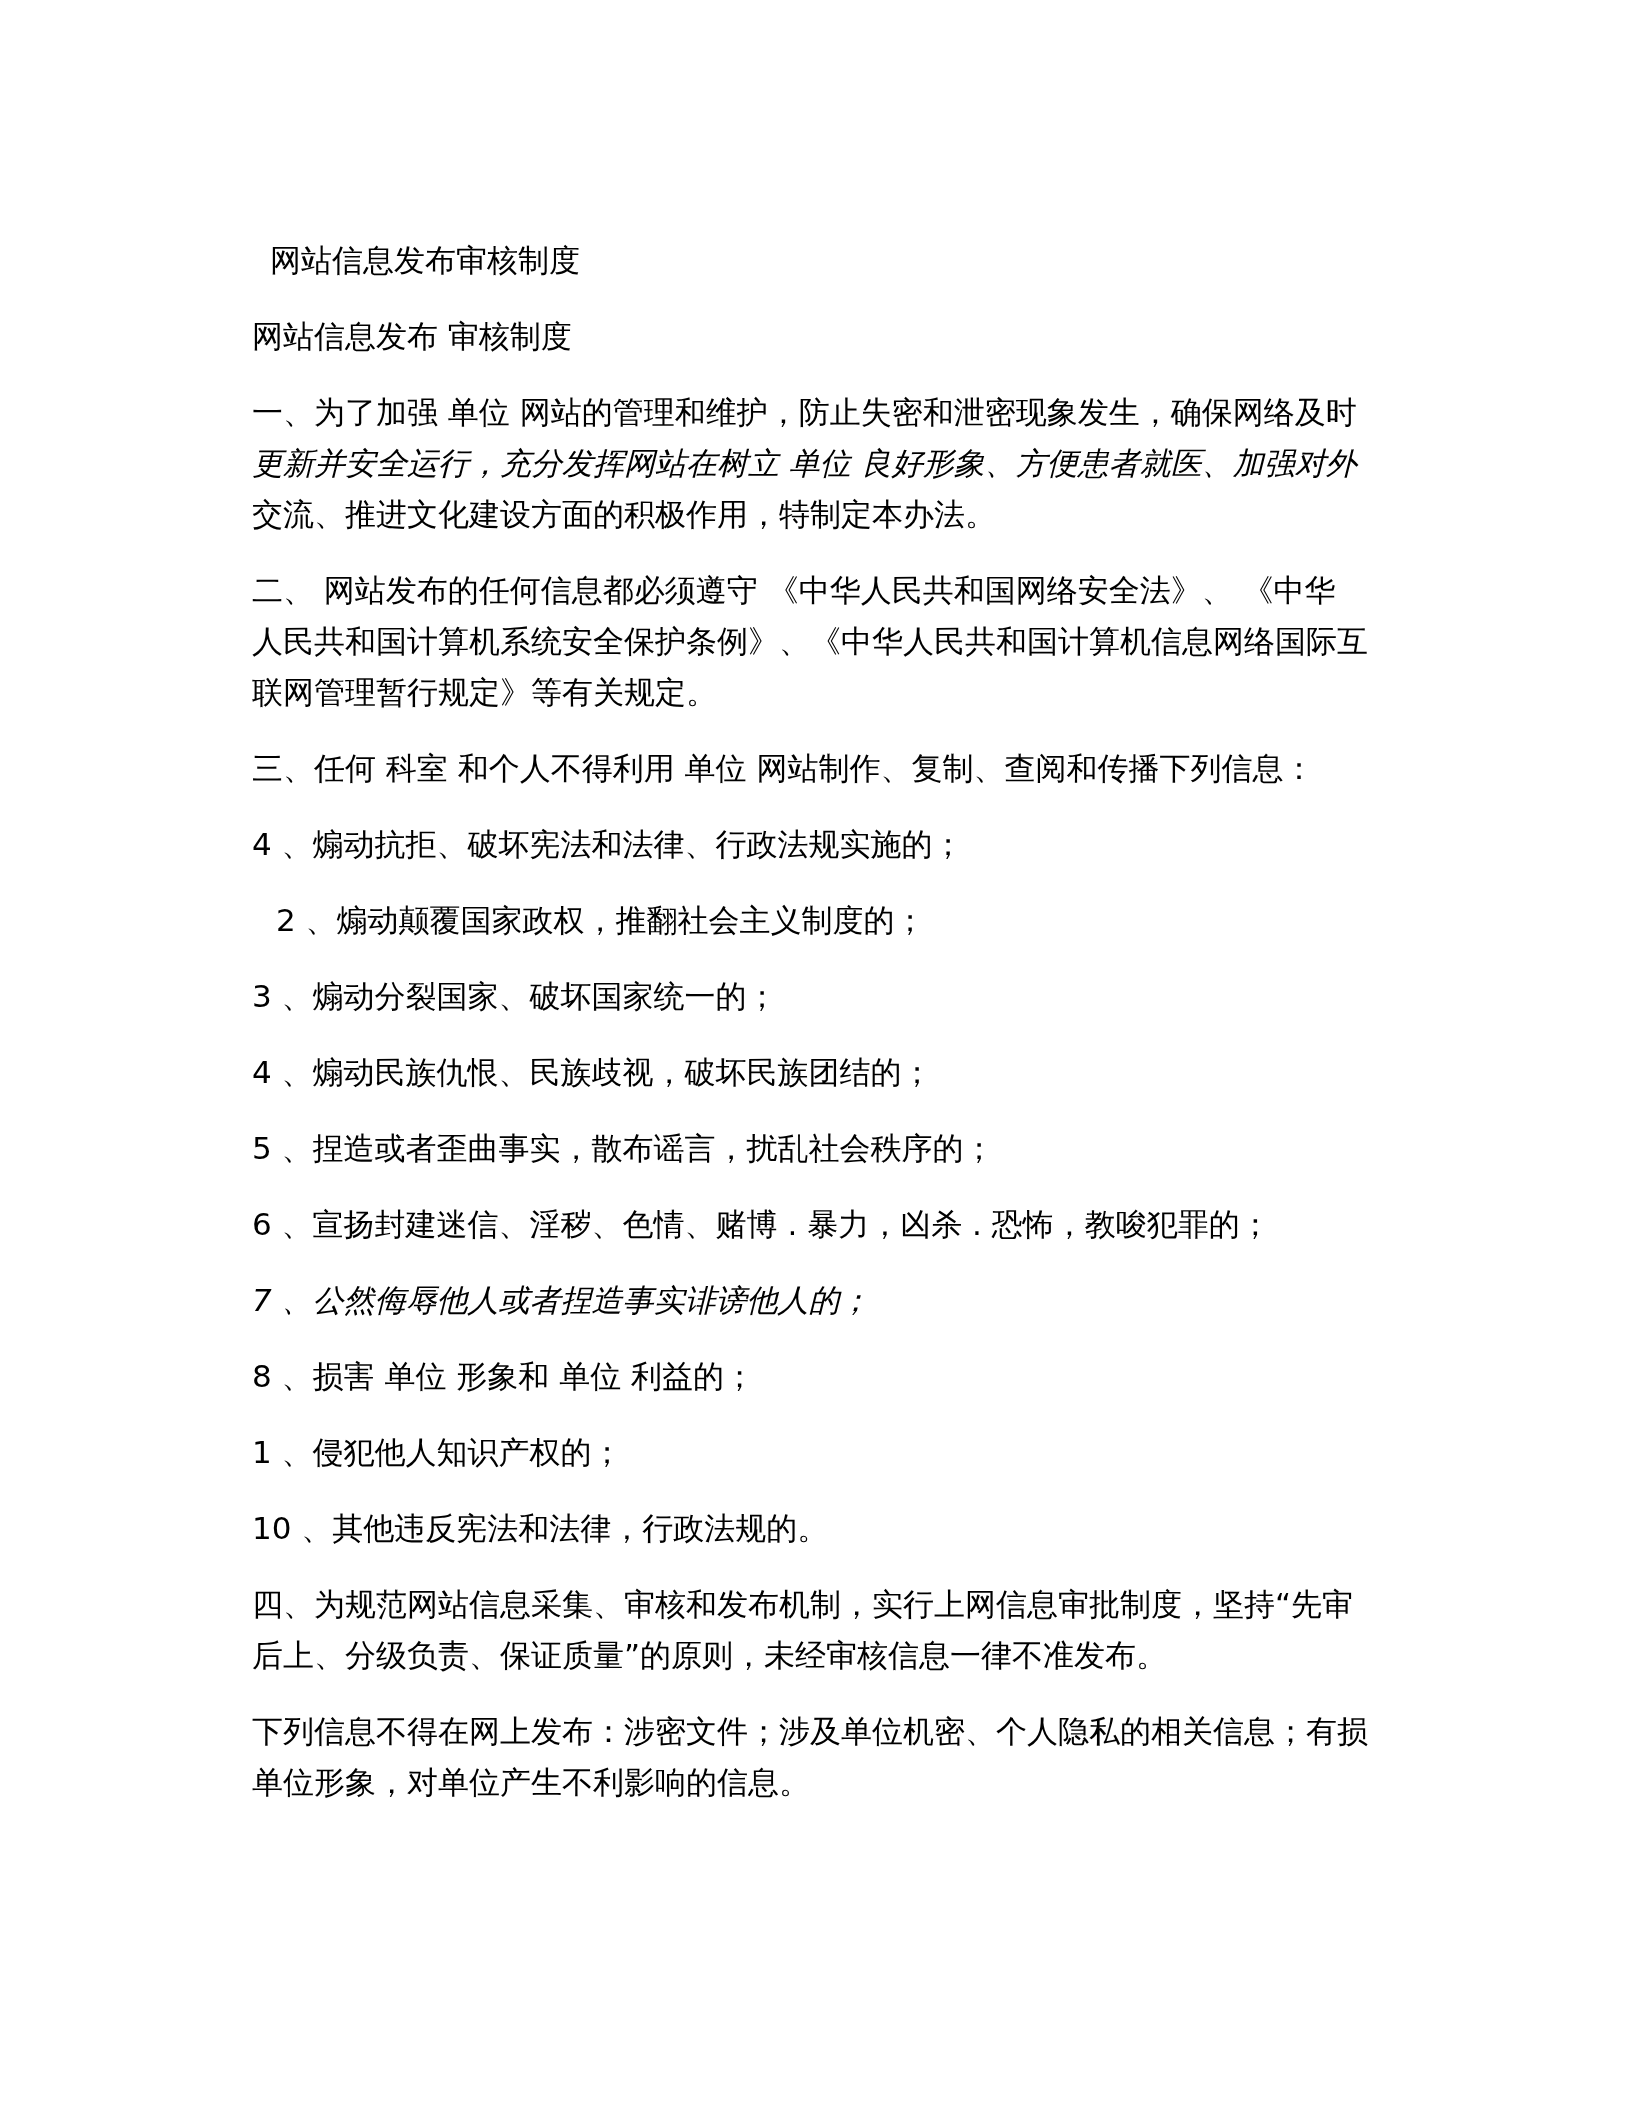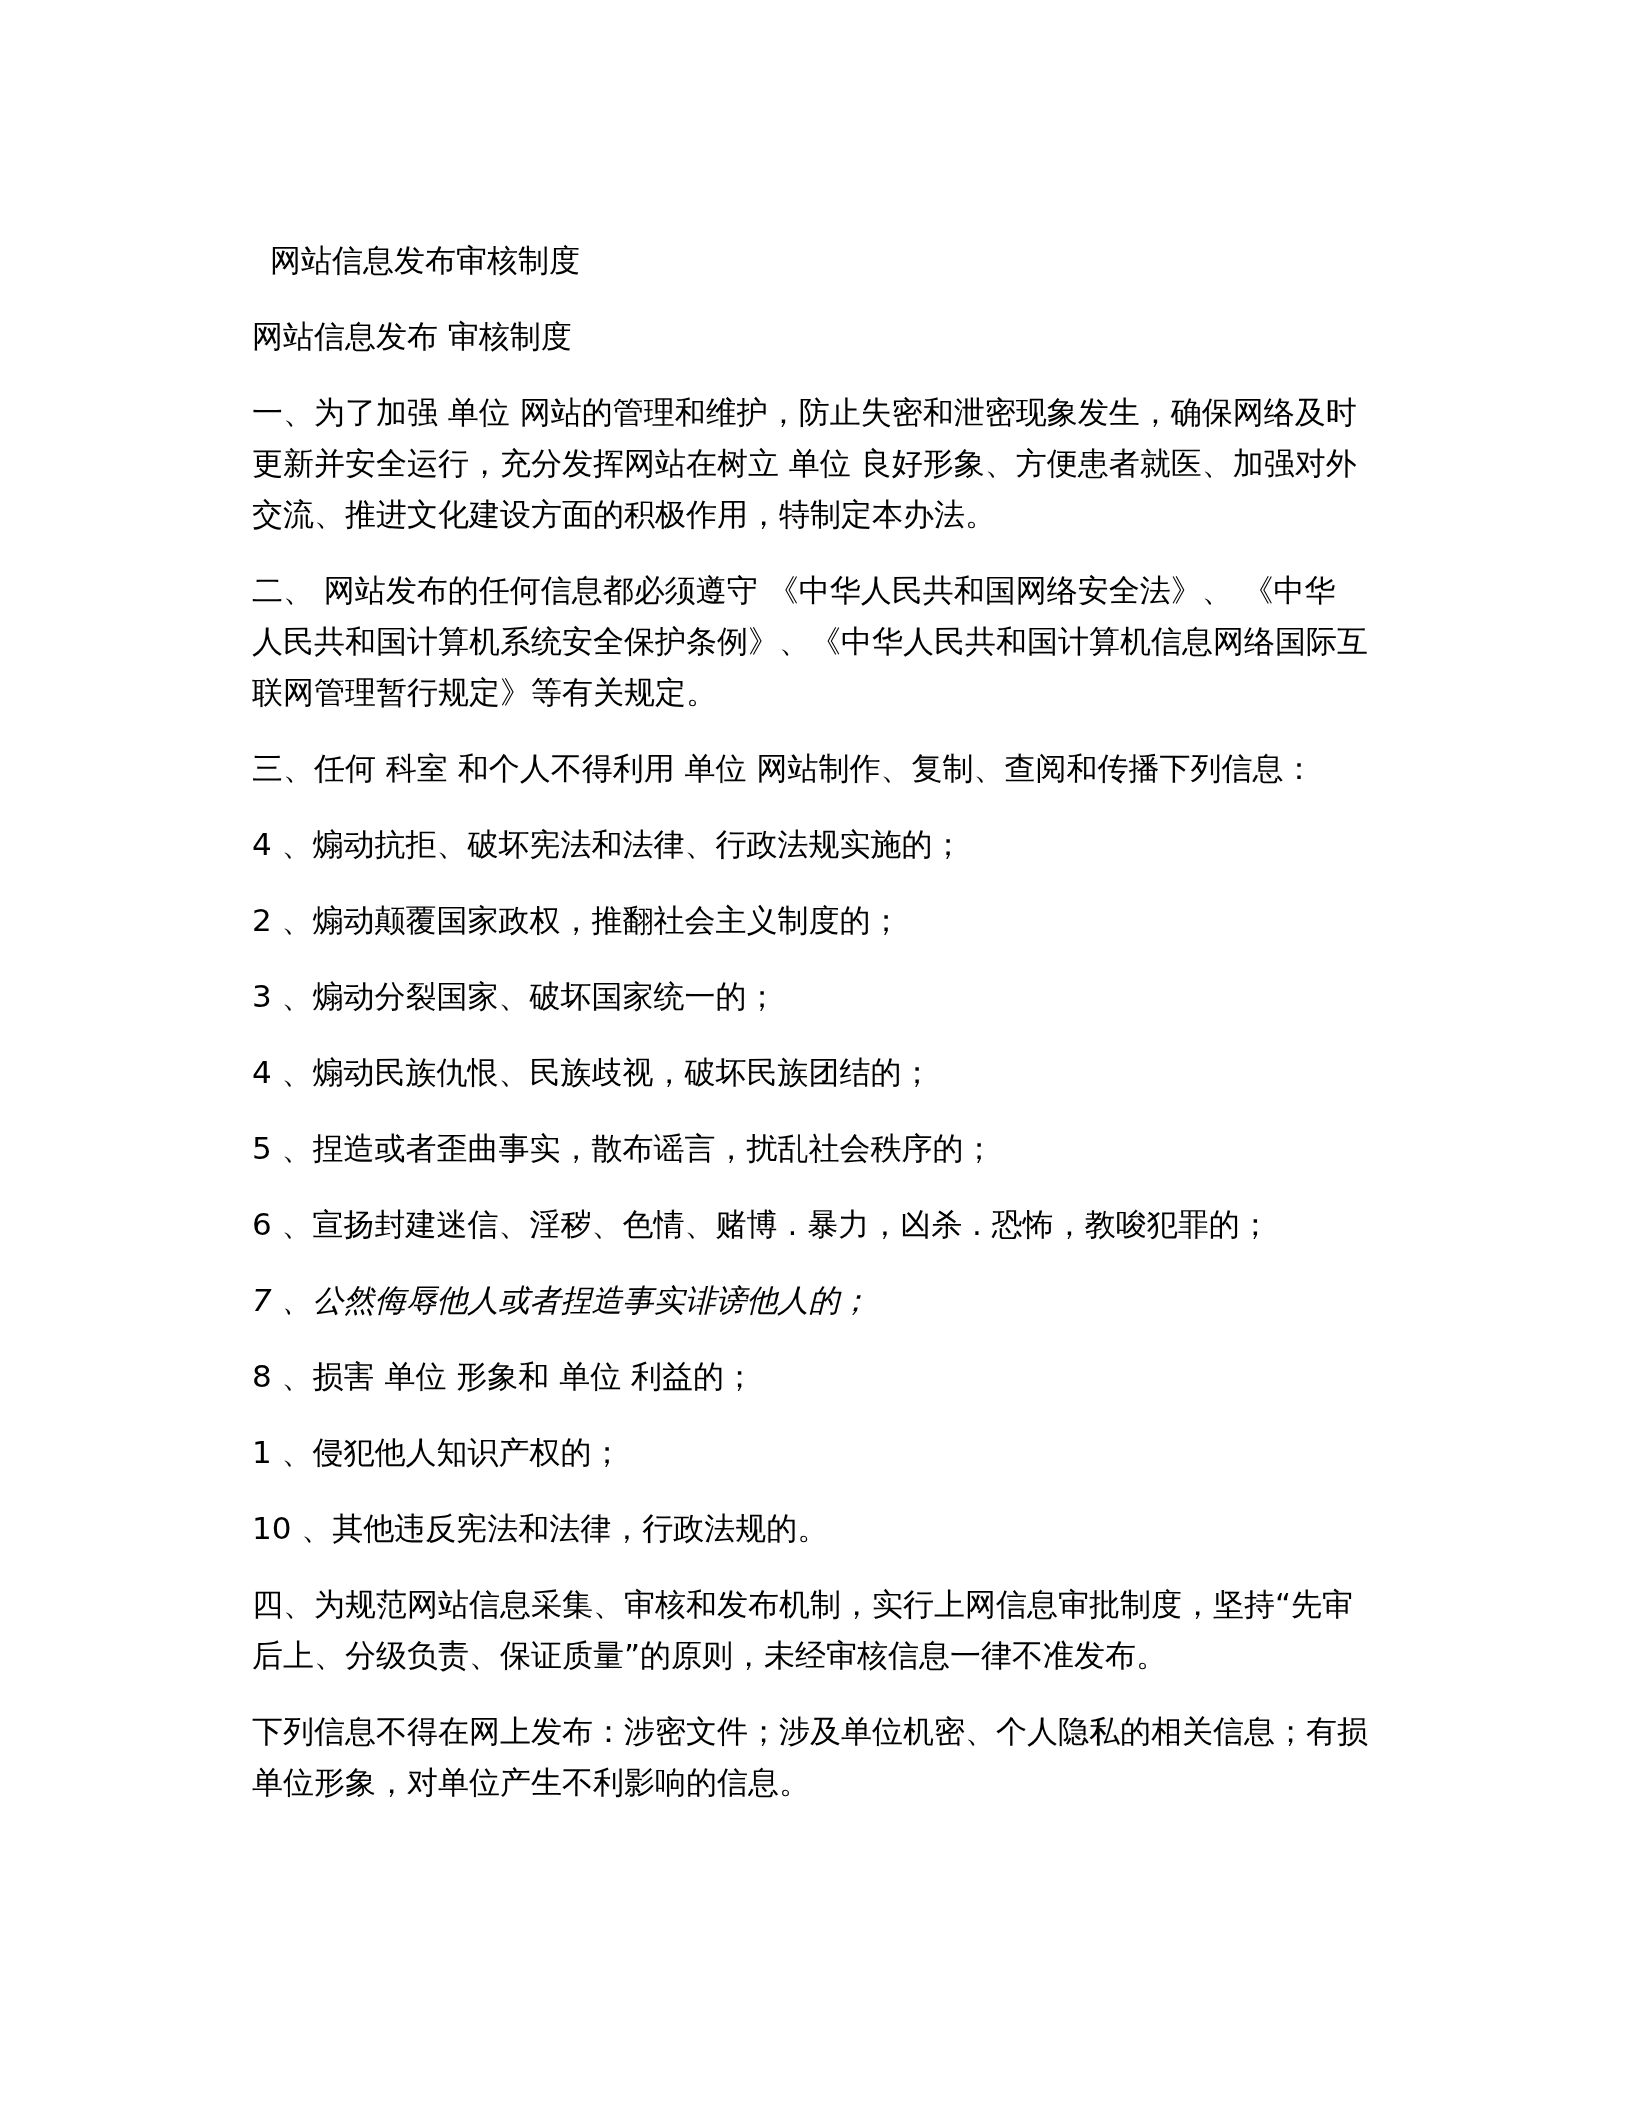--- a/index.html
+++ b/index.html
@@ -39,37 +39,37 @@
 <body>
 
 <div class="page">
 
   <div class="line title-line" style="top:240px;">网站信息发布审核制度</div>
 
   <div class="line" style="top:316px;">网站信息发布 审核制度</div>
 
   <div>
     <div class="line" style="top:392px;">一、为了加强 单位 网站的管理和维护，防止失密和泄密现象发生，确保网络及时</div>
-    <div class="line" style="top:443px;">更新并安全运行，充分发挥网站在树立 单位 良好形象、方便患者就医、加强对外</div>
+    <div class="line" style="top:443px;font-style:italic;">更新并安全运行，充分发挥网站在树立 单位 良好形象、方便患者就医、加强对外</div>
     <div class="line" style="top:494px;">交流、推进文化建设方面的积极作用，特制定本办法。</div>
   </div>
 
   <div>
     <div class="line" style="top:570px;">二、  网站发布的任何信息都必须遵守 《中华人民共和国网络安全法》、 《中华</div>
     <div class="line" style="top:621px;">人民共和国计算机系统安全保护条例》、《中华人民共和国计算机信息网络国际互</div>
     <div class="line" style="top:672px;">联网管理暂行规定》等有关规定。</div>
   </div>
 
   <div>
     <div class="line" style="top:748px;">三、任何 科室 和个人不得利用 单位 网站制作、复制、查阅和传播下列信息：</div>
   </div>
 
   <div>
     <div class="line" style="top:824px;">4 、煽动抗拒、破坏宪法和法律、行政法规实施的；</div>
-    <div class="line" style="top:900px;">2 、煽动颠覆国家政权，推翻社会主义制度的；</div>
+    <div class="line" style="top:900px;margin-left:24px;">2 、煽动颠覆国家政权，推翻社会主义制度的；</div>
     <div class="line" style="top:976px;">3 、煽动分裂国家、破坏国家统一的；</div>
     <div class="line" style="top:1052px;">4 、煽动民族仇恨、民族歧视，破坏民族团结的；</div>
     <div class="line" style="top:1128px;">5 、捏造或者歪曲事实，散布谣言，扰乱社会秩序的；</div>
     <div class="line" style="top:1204px;">6 、宣扬封建迷信、淫秽、色情、赌博 . 暴力，凶杀 . 恐怖，教唆犯罪的；</div>
     <div class="line" style="top:1280px;font-style:italic;">7 、公然侮辱他人或者捏造事实诽谤他人的；</div>
     <div class="line" style="top:1356px;">8 、损害 单位 形象和 单位 利益的；</div>
     <div class="line" style="top:1432px;">1 、侵犯他人知识产权的；</div>
     <div class="line" style="top:1508px;">10 、其他违反宪法和法律，行政法规的。</div>
   </div>
 

